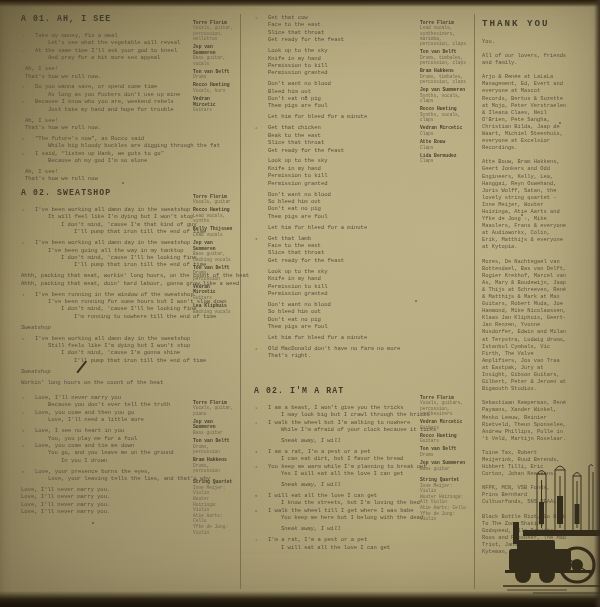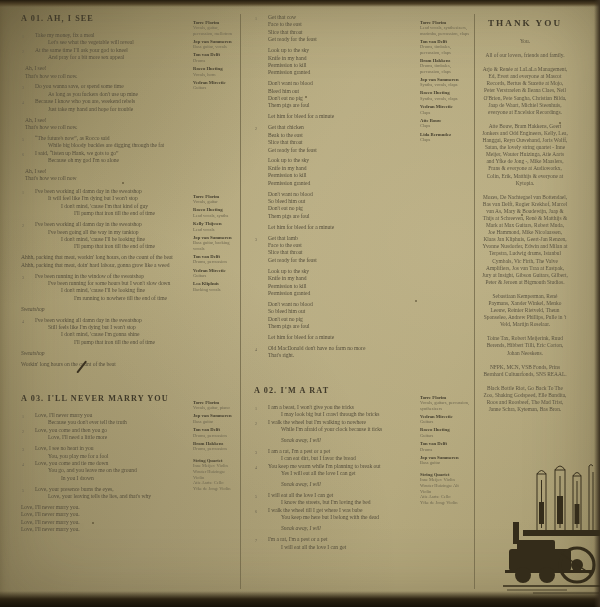--- a/index.html
+++ b/index.html
@@ -4,21 +4,21 @@
 <style>
   html,body{margin:0;padding:0;}
   .paper{
     position:relative; width:600px; height:607px; overflow:hidden;
     background:
       radial-gradient(ellipse at 75% 40%, rgba(255,245,210,.12), rgba(0,0,0,0) 60%),
       radial-gradient(ellipse at 8% 95%, rgba(40,30,10,.22), rgba(0,0,0,0) 45%),
       radial-gradient(ellipse at 2% 2%, rgba(40,30,10,.25), rgba(0,0,0,0) 35%),
       linear-gradient(115deg,#a1956b 0%,#b0a478 18%,#b6aa80 45%,#b3a77c 70%,#a89c72 100%);
     box-shadow: inset 0 0 70px rgba(55,45,20,.38), inset 0 0 10px rgba(55,45,20,.25);
-    font-family:Liberation Serif, serif;
+    font-family:Liberation Mono, monospace;
     color:#544d3b;
   }
   .edge{position:absolute;left:0;right:0;}
   .edge.top{top:0;height:7px;background:linear-gradient(180deg,#241c0e 0%,#4d3f25 55%,rgba(77,63,37,0) 100%);}
   .edge.bottom{bottom:0;height:16px;background:linear-gradient(0deg,#171208 0%,#2c2312 50%,rgba(44,35,18,0) 100%);}
   .edge.right{left:auto;top:0;bottom:0;right:0;width:6px;background:linear-gradient(270deg,#3a3020 0%,rgba(58,48,32,0) 100%);}
   .rule{position:absolute;top:14px;bottom:18px;width:1px;background:rgba(110,100,70,.75);}
   .rule1{left:240px;} .rule2{left:474px;}
 
   .song{position:absolute;}
@@ -35,21 +35,21 @@
   .line.it{font-style:italic;}
   .vnum{position:absolute; left:1px; top:1px; font-size:4px; color:#6b6450;}
 
   .credits{position:absolute; font-size:4.6px; color:#68614b;}
   .credit-name{font-weight:bold; font-size:4.7px; line-height:5.6px; margin-top:2.8px; color:#46402f; letter-spacing:0;}
   .credit-role{font-size:4.5px; line-height:5.3px; color:#6e englishd;} 
   .credit-role{color:#6e674f;}
   .quartet{margin-top:6px;}
   .quartet .credit-role{line-height:5.6px;}
 
-  .thanks{position:absolute; left:482px; top:18px; width:86px;text-align:center;}
+  .thanks{position:absolute; left:482px; top:18px; width:86px;}
   .thanks h2{margin:0 0 10px 0; font-size:9.2px; letter-spacing:2px; font-weight:bold; color:#403a2a;}
   .thanks p{margin:0 0 7px 0; font-size:5.4px; line-height:7.1px; color:#5a5340;}
 
   .machine{position:absolute; left:503px; top:462px; width:100px; height:135px;}
 
   .speck{position:absolute;width:2px;height:2px;border-radius:50%;background:rgba(55,45,22,.55);}
   .penmark{position:absolute;left:74px;top:366px;width:15px;height:1.6px;background:#3b3221;transform:rotate(-52deg);border-radius:1px;}
 </style>
 </head>
 <body>
@@ -88,20 +88,21 @@
         <div class="line" style="padding-left: 27px;">While big bloody buckles are digging through the fat</div>
         <div class="line" style="padding-left: 14px;"><span class="vnum">6</span>I said, “listen up Hank, we gots to go”</div>
         <div class="line" style="padding-left: 27px;">Because oh my god I'm so alone</div>
       </div>
       <div class="stanza">
         <div class="line" style="padding-left: 4px;">Ah, I see!</div>
         <div class="line" style="padding-left: 4px;">That's how we roll now</div>
       </div>
     </section>
   <section class="song" id="song-1" style="left:21px;top:188px;width:172px">
+      <h3>A 02. SWEATSHOP</h3>
       <div class="stanza">
         <div class="line" style="padding-left: 14px;"><span class="vnum">1</span>I've been working all damn day in the sweatshop</div>
         <div class="line" style="padding-left: 27px;">It will feel like I'm dying but I won't stop</div>
         <div class="line" style="padding-left: 40px;">I don't mind, 'cause I'm that kind of guy</div>
         <div class="line" style="padding-left: 53px;">I'll pump that iron till the end of time</div>
       </div>
       <div class="stanza">
         <div class="line" style="padding-left: 14px;"><span class="vnum">2</span>I've been working all damn day in the sweatshop</div>
         <div class="line" style="padding-left: 27px;">I've been going all the way in my tanktop</div>
         <div class="line" style="padding-left: 40px;">I don't mind, 'cause I'll be looking fine</div>
@@ -127,21 +128,20 @@
         <div class="line" style="padding-left: 53px;">I'll pump that iron till the end of time</div>
       </div>
       <div class="stanza">
         <div class="line it" style="padding-left: 0px;">Sweatshop</div>
       </div>
       <div class="stanza">
         <div class="line" style="padding-left: 0px;">Workin' long hours on the count of the beat</div>
       </div>
     </section>
   <section class="song" id="song-2" style="left:21px;top:394px;width:165px">
-      <h3>A 03. I'LL NEVER MARRY YOU</h3>
       <div class="stanza">
         <div class="line" style="padding-left: 14px;"><span class="vnum">1</span>Love, I'll never marry you</div>
         <div class="line" style="padding-left: 27px;">Because you don't ever tell the truth</div>
         <div class="line" style="padding-left: 14px;"><span class="vnum">2</span>Love, you come and then you go</div>
         <div class="line" style="padding-left: 27px;">Love, I'll need a little more</div>
       </div>
       <div class="stanza">
         <div class="line" style="padding-left: 14px;"><span class="vnum">3</span>Love, I see no heart in you</div>
         <div class="line" style="padding-left: 27px;">You, you play me for a fool</div>
         <div class="line" style="padding-left: 14px;"><span class="vnum">4</span>Love, you come and tie me down</div>

